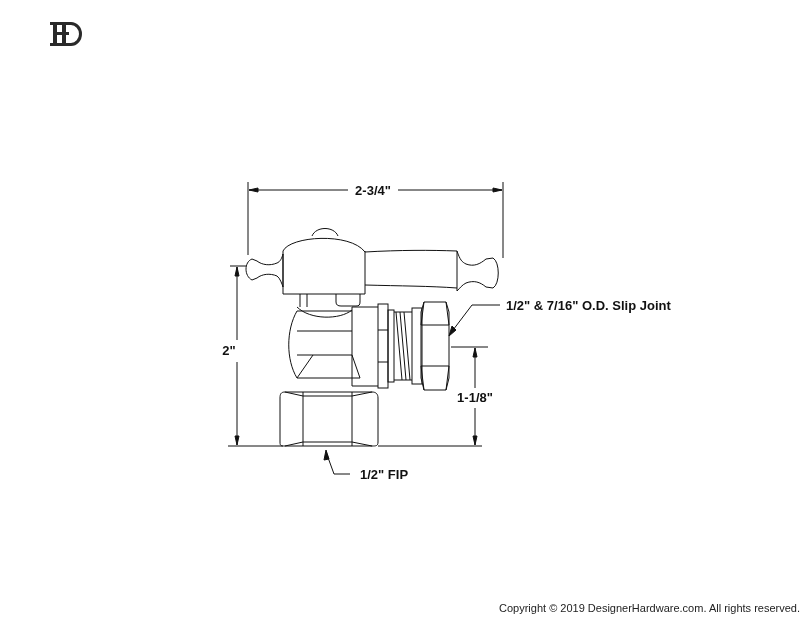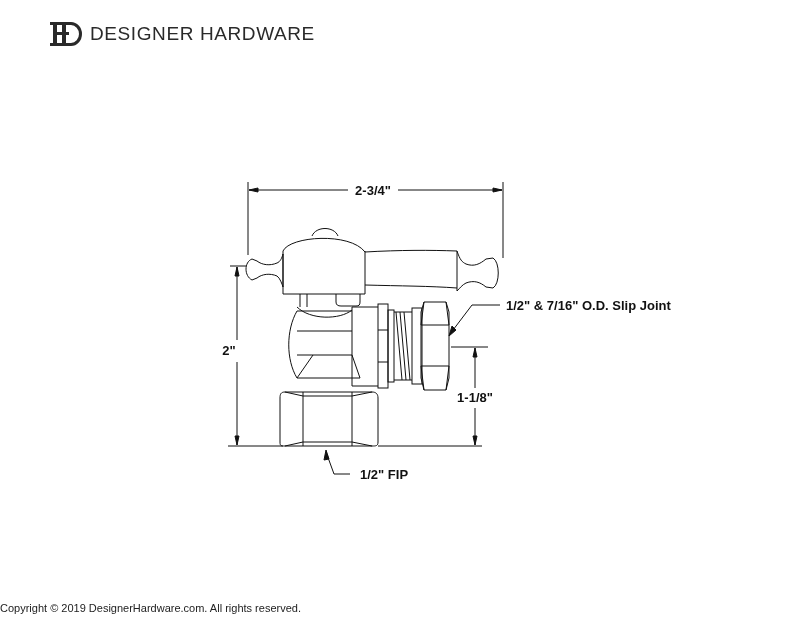--- a/index.html
+++ b/index.html
@@ -2,37 +2,36 @@
 <html><head>
   <meta charset="utf-8">
   <style>
     html, body { margin: 0; padding: 0; background: #ffffff; }
     body { width: 800px; height: 618px; position: relative; overflow: hidden; font-family: "Liberation Sans", sans-serif; }
     .brand { position: absolute; left: 48px; top: 20px; display: flex; align-items: center; }
     .brand-logo { width: 34px; height: 28px; }
     .brand-name { margin-left: 8px; font-size: 19px; letter-spacing: 0.6px; color: #2a2a2a; font-family: "Liberation Sans", sans-serif; }
     .drawing { position: absolute; left: 0; top: 0; width: 800px; height: 618px; }
     .dim-label { font-family: "Liberation Sans", sans-serif; font-weight: bold; font-size: 13px; fill: #111; }
-    .copyright { position: absolute; left: 0; width: 800px; top: 602px; text-align: left; font-size: 11px; color: #222; font-family: "Liberation Sans", sans-serif; }
+    .copyright { position: absolute; left: 0; width: 800px; top: 602px; text-align: right; font-size: 11px; color: #222; font-family: "Liberation Sans", sans-serif; }
   </style>
 </head>
 <body>
 
 <div class="brand">
   <svg class="brand-logo" viewBox="0 0 34 28">
     <g fill="#2a2a2a">
       <rect x="2" y="2" width="12" height="3"></rect>
       <rect x="2" y="23" width="12" height="3"></rect>
       <rect x="5" y="2" width="4" height="24"></rect>
       <rect x="9" y="12" width="12" height="3"></rect>
       <rect x="14" y="2" width="4" height="24"></rect>
       <path d="M18 2 h5 a11 12 0 0 1 0 24 h-5 v-3 h5 a8 9 0 0 0 0 -18 h-5 z"></path>
     </g>
   </svg>
-  <span class="brand-name">DESIGNER HARDWARE</span>
 </div>
 
 <svg class="drawing" viewBox="0 0 800 618" fill="none" stroke="#111" stroke-width="1">
 
   <g>
     <line x1="248" y1="182" x2="248" y2="255"></line>
     <line x1="503" y1="182" x2="503" y2="258"></line>
     <line x1="249" y1="190" x2="348" y2="190"></line>
     <line x1="398" y1="190" x2="502" y2="190"></line>
     <polygon points="249,190 258,188 258,192" fill="#111"></polygon>

